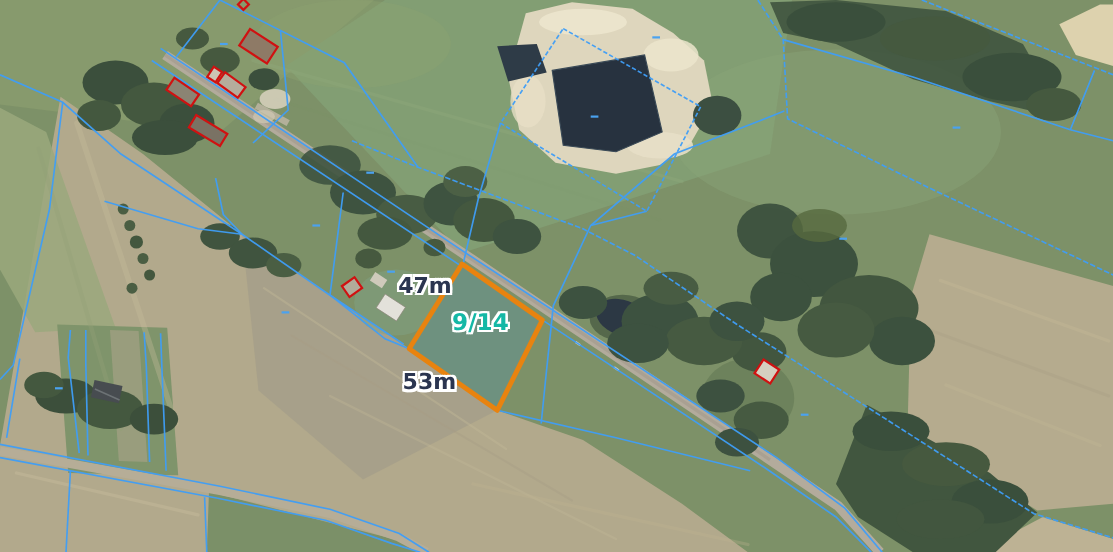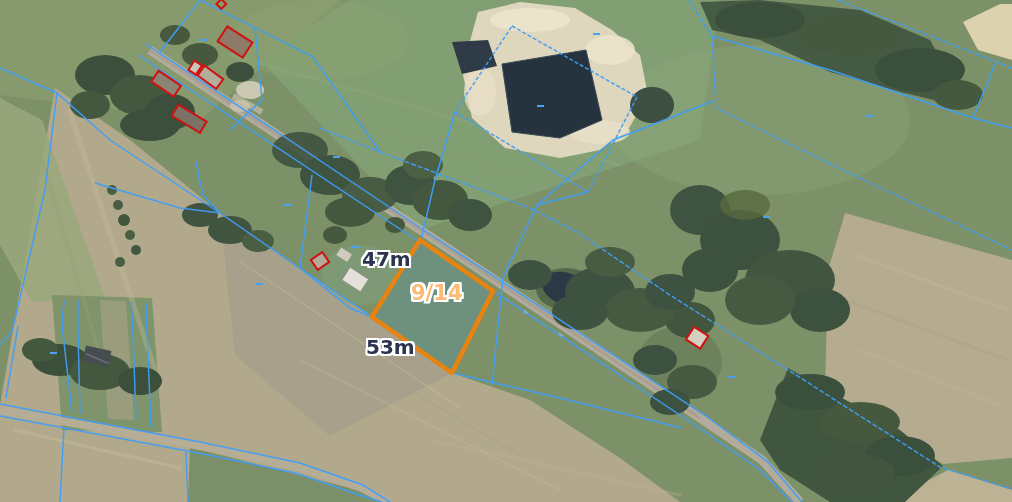--- a/index.html
+++ b/index.html
@@ -9,21 +9,21 @@
     cursor:crosshair;
   }
   .stage svg{position:absolute;left:0;top:0;display:block;}
   .map-label{
     position:absolute;font-weight:bold;line-height:1;white-space:nowrap;
     text-shadow:-2px -2px 0 #fff,2px -2px 0 #fff,-2px 2px 0 #fff,2px 2px 0 #fff,
                  0 -2px 0 #fff,0 2px 0 #fff,-2px 0 0 #fff,2px 0 0 #fff;
     user-select:none;
   }
   .dim-label{font-size:20px;color:#2b3550;}
-  .parcel-label{font-size:21px;color:#fdba74;}
+  .parcel-label{font-size:21px;color:#14b8a6;}
 </style>
 </head>
 <body>
 
 <div class="stage">
 <svg width="1012" height="502" viewBox="0 0 1012 502">
 
   <g>
     <rect x="0" y="0" width="1012" height="502" fill="#7d9168"></rect>
     <polygon points="0,0 340,0 200,120 0,95" fill="#879a6d"></polygon>

